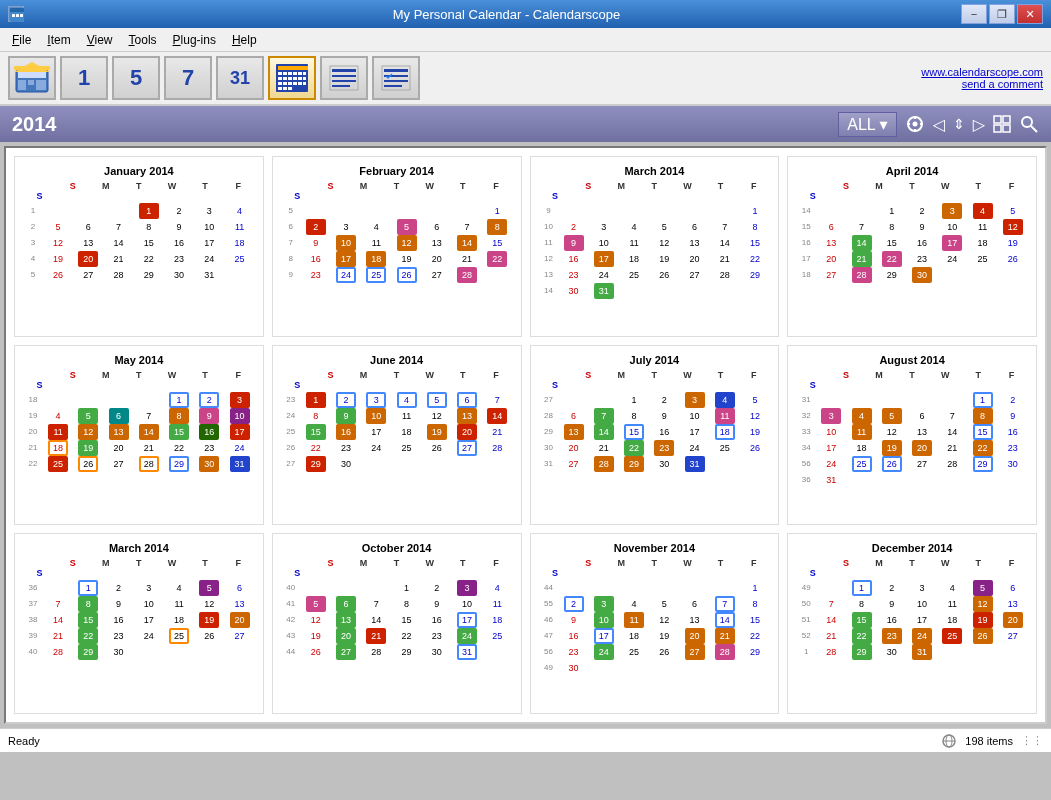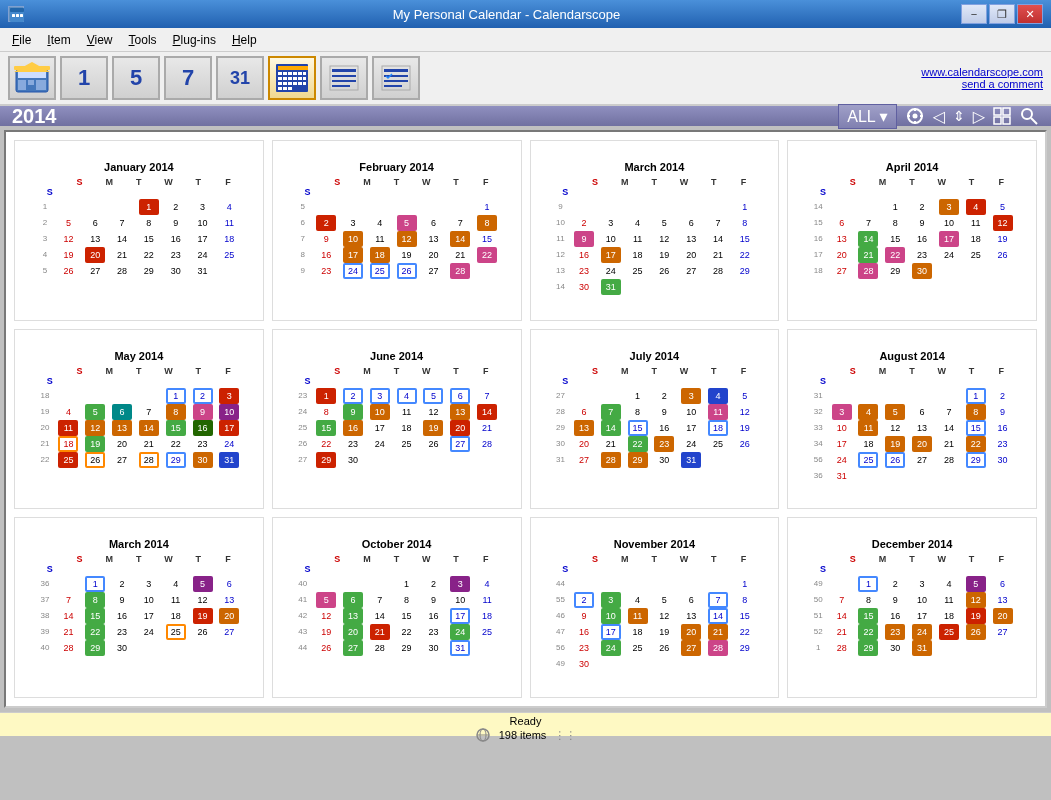--- a/index.html
+++ b/index.html
@@ -78,21 +78,21 @@
     }
 
     
     .year-bar {
       background: linear-gradient(to bottom, #9090c0, #7070a0);
       color: white;
       padding: 4px 12px;
       display: flex;
       align-items: center;
       justify-content: space-between;
-      height: 20px;
+      height: 36px;
     }
     .year-label { font-size: 20px; font-weight: bold; }
     .year-controls { display: flex; align-items: center; gap: 8px; color: white; }
     .all-btn {
       background: linear-gradient(to bottom, #a0a0c8, #8080b0);
       border: 1px solid #6060a0;
       color: white; padding: 2px 8px; cursor: pointer; font-size: 16px;
       display: flex; align-items: center; gap: 2px;
     }
 
@@ -108,21 +108,21 @@
 
     .calendar-grid {
       display: grid;
       grid-template-columns: repeat(4, 1fr);
       gap: 8px;
       height: 100%;
     }
 
     .month-calendar {
       border: 1px solid #ddd;
-      padding: 20px;
+      padding: 8px;
       font-size: 10px;
     }
 
     .month-title {
       text-align: center;
       font-weight: bold;
       font-size: 11px;
       margin-bottom: 4px;
       color: #000;
     }
@@ -166,29 +166,28 @@
     .day-cell.blue-bg { background: #2244cc; color: white; border-radius: 2px; }
     .day-cell.purple-bg { background: #882288; color: white; border-radius: 2px; }
     .day-cell.teal-bg { background: #008888; color: white; border-radius: 2px; }
     .day-cell.pink-bg { background: #cc4488; color: white; border-radius: 2px; }
     .day-cell.lt-blue-outline { border: 2px solid #4488ff; border-radius: 2px; color: #0000cc; }
     .day-cell.lt-green-bg { background: #44aa44; color: white; border-radius: 2px; }
     .day-cell.orange-outline { border: 2px solid #ff8800; border-radius: 2px; }
 
     
     .status-bar {
-      background: #fef9c3;
+      background: #ffffff;
       border-top: 1px solid #ccc;
       padding: 2px 8px;
       display: flex;
       align-items: center;
       justify-content: space-between;
       height: 24px;
       font-size: 11px;
-      flex-direction: column;
     }
     .status-right { display: flex; align-items: center; gap: 8px; }
 
   </style>
 </head>
 <body>
 
 <div class="title-bar">
   <div class="title-bar-icon">
     <svg width="16" height="16" viewBox="0 0 16 16">

